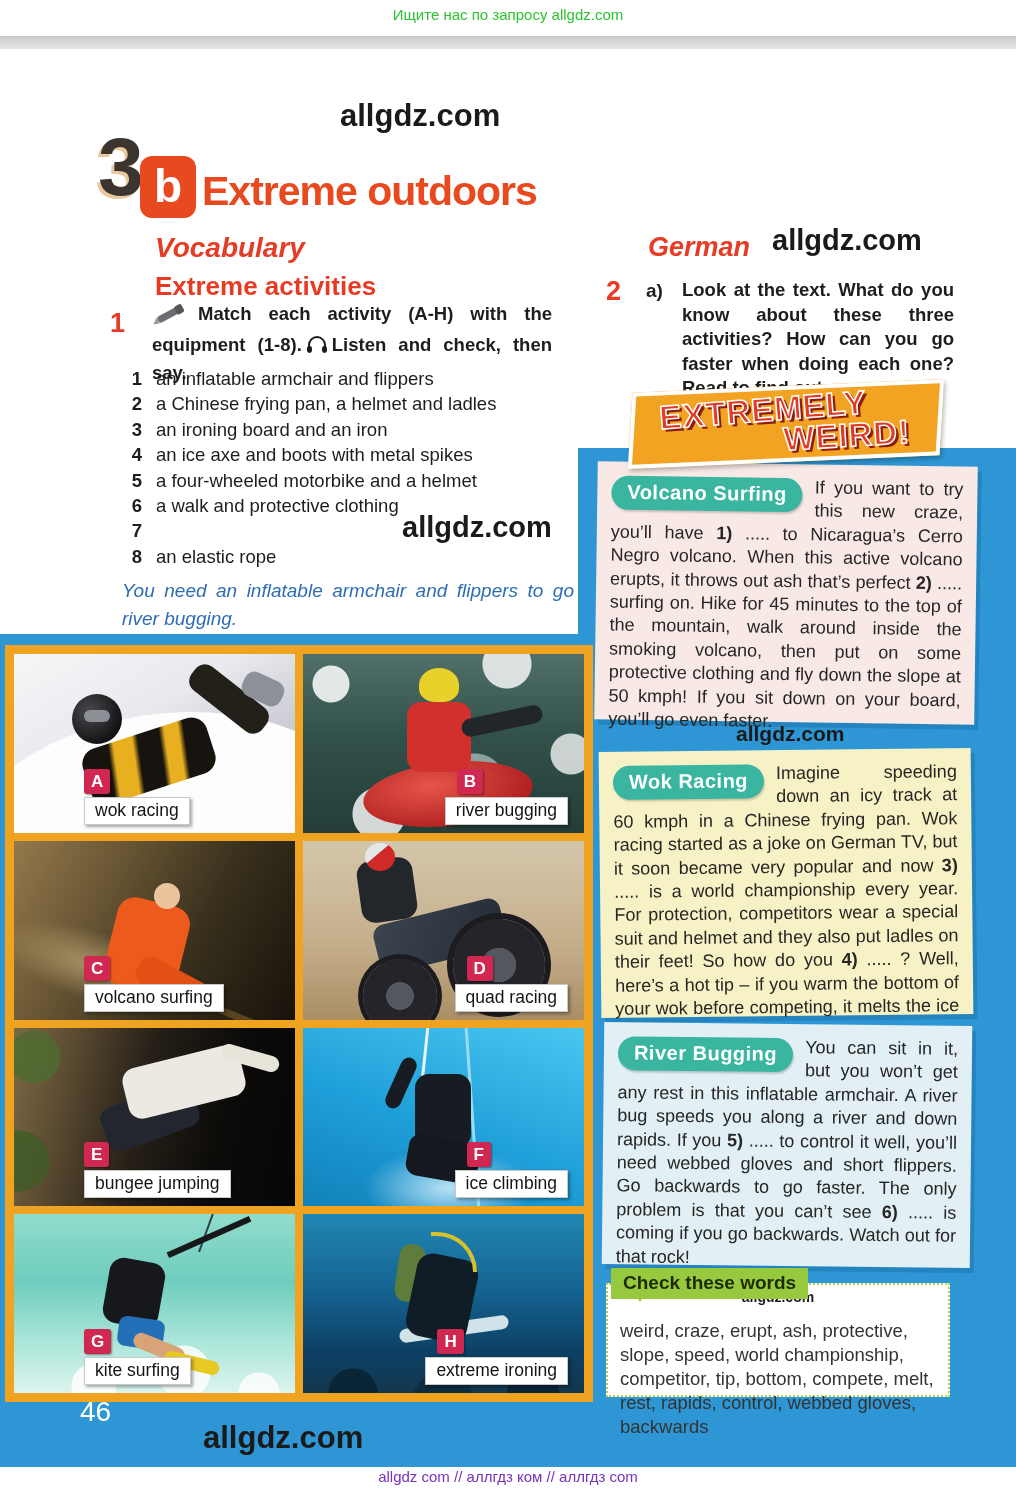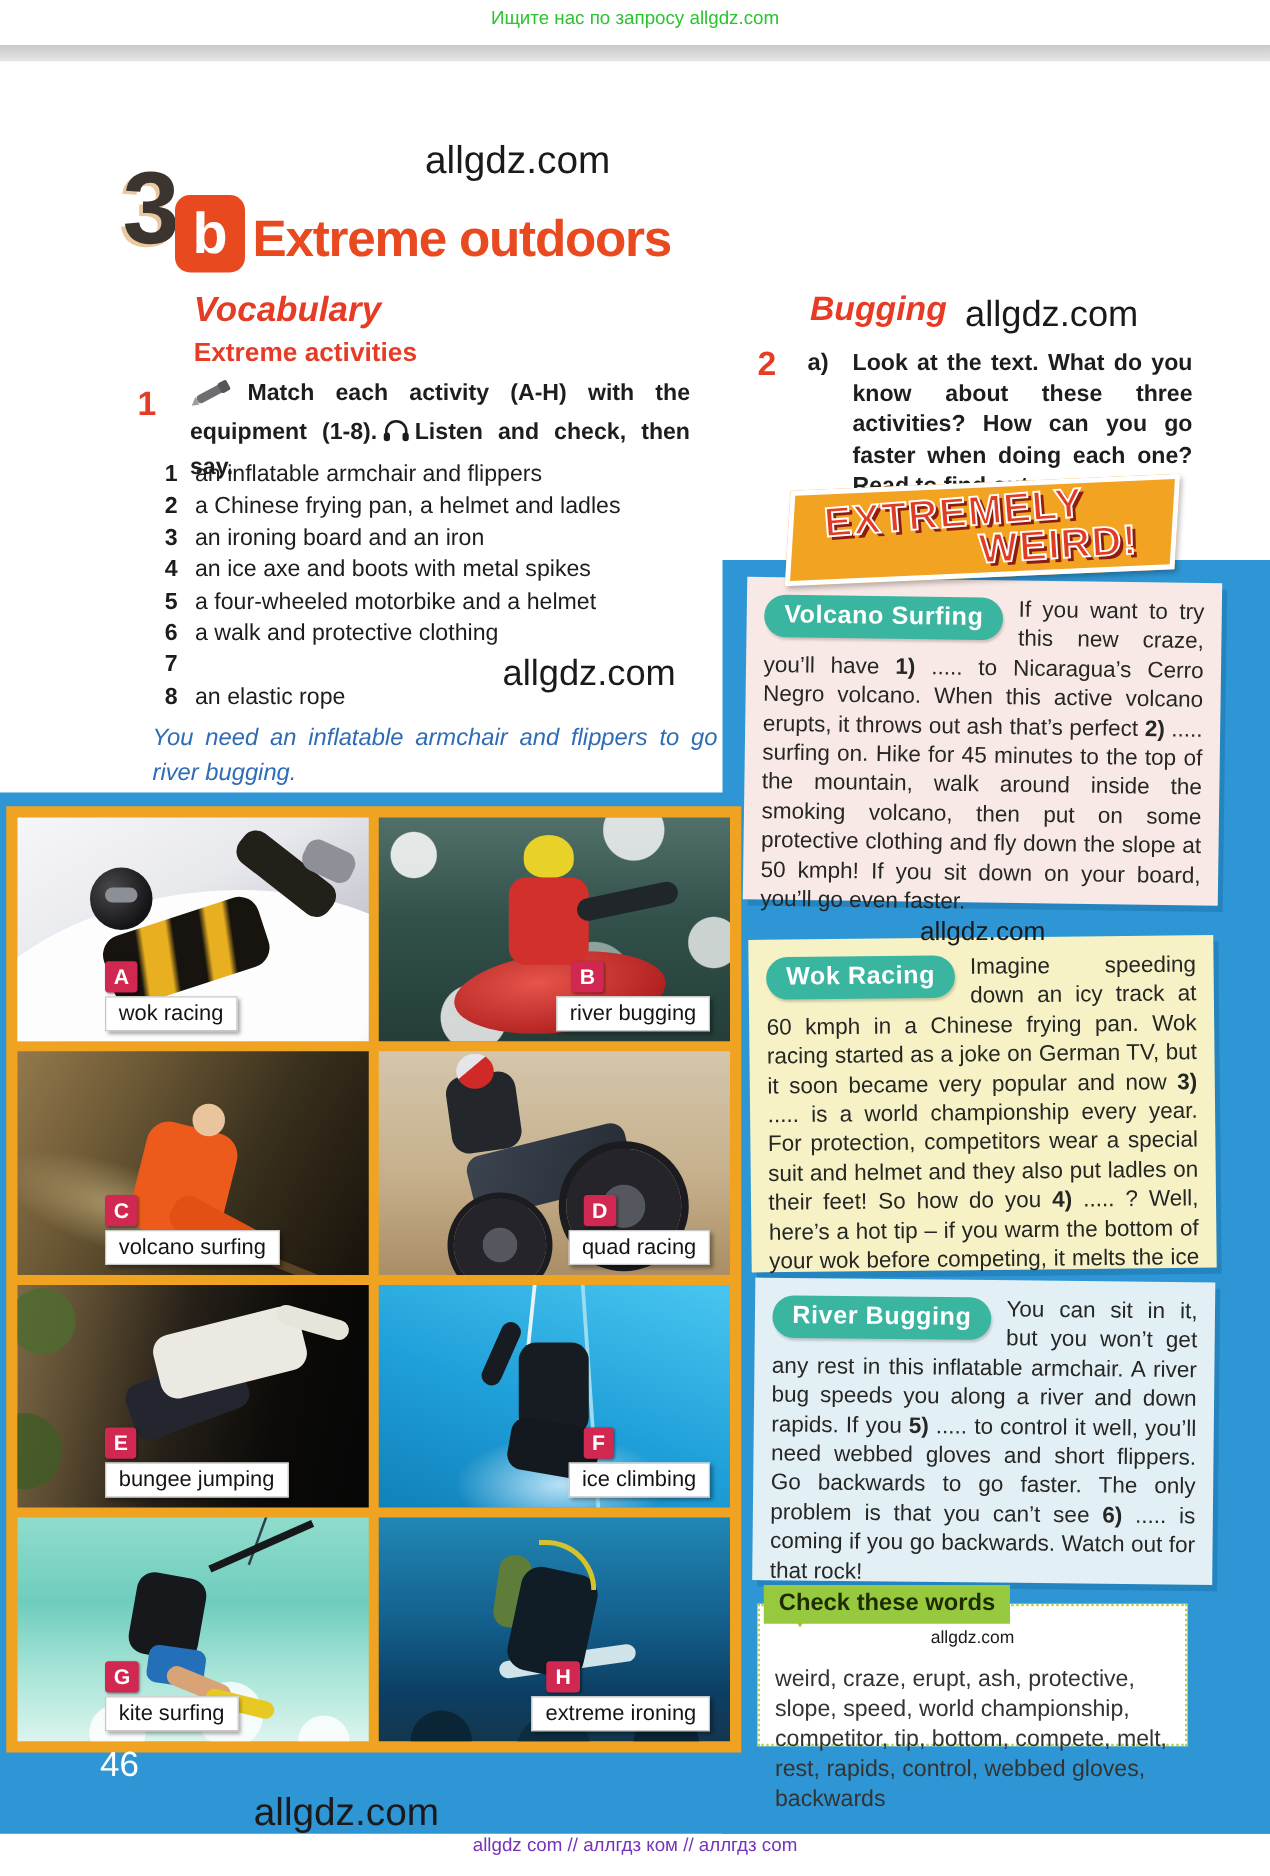--- a/index.html
+++ b/index.html
@@ -10,40 +10,40 @@
   }
   .abs { position:absolute; }
 
   
   .topbar { top:6px; left:0; width:100%; text-align:center;
     font-size:15px; color:#2bc32f; cursor:pointer; }
   .graybar { top:36px; left:0; width:100%; height:13px;
     background:linear-gradient(#c9c9c9,#e6e6e6); }
 
   
-  .wm { color:#1a1a1a; font-weight:400;margin-top:12px; }
+  .wm { color:#1a1a1a; font-weight:700; }
   .wm-top    { left:340px; top:98px;  font-size:31px; }
   .wm-read   { left:772px; top:224px; font-size:29px; }
   .wm-vocab  { left:402px; top:511px; font-size:29px; }
   .wm-wok    { left:736px; top:722px; font-size:21px; z-index:6; }
   .wm-check  { left:0; right:0; text-align:center; font-size:14px; }
   .wm-bottom { left:203px; top:1420px; font-size:31px; z-index:6; }
 
   
   .num3 { left:98px; top:126px; font-size:82px; font-weight:bold; color:#3b342f;
     line-height:1; text-shadow:-3px 3px 0 #eac9a0; z-index:2; }
   .bbox { left:140px; top:156px; width:56px; height:62px; background:#e8491f;
     border-radius:12px; z-index:3; color:#fff; font-size:46px; font-weight:bold;
     text-align:center; line-height:60px; }
   .mod-title { left:202px; top:168px; font-size:41px; font-weight:bold;
     color:#e8491f; letter-spacing:-1px; }
 
   
   .h-voc  { left:155px; top:232px; font-size:28px; font-weight:bold; font-style:italic; color:#e63c25; }
-  .h-ext  { left:155px; top:271px; font-size:21px; font-weight:bold; color:#e63c25; }
+  .h-ext  { left:155px; top:271px; font-size:26px; font-weight:bold; color:#e63c25; }
   .exnum1 { left:110px; top:308px; font-size:27px; font-weight:bold; color:#e63c25; }
   .instr1 { left:152px; top:300px; width:400px; font-size:18.5px; font-weight:bold;
     color:#1d1d1b; line-height:25px; text-align:justify; }
   .pen-ic { display:inline-block; vertical-align:-6px; margin-right:8px; }
   .hp-ic  { display:inline-block; vertical-align:-3px; margin:0 4px; }
   .voclist { left:128px; top:366px; width:440px; }
   .vocrow { display:flex; gap:14px; font-size:18.5px; color:#1d1d1b; line-height:25.4px; }
   .vocrow .n { font-weight:bold; width:14px; text-align:right; }
   .example { left:122px; top:577px; width:452px; font-size:19px; font-style:italic;
     color:#2e6cb5; line-height:28px; text-align:justify; }
@@ -245,21 +245,21 @@
       <span class="n">7</span>
     </div>
   <div class="vocrow">
       <span class="n">8</span>
       <span>an elastic rope</span>
     </div>
 </div>
 <div class="abs wm wm-vocab">allgdz.com</div>
 <p class="abs example">You need an inflatable armchair and flippers to go river bugging.</p>
 
-<h2 class="abs h-read">Bugging</h2>
+<h2 class="abs h-read">German</h2>
 <div class="abs wm wm-read">allgdz.com</div>
 <div class="abs exnum2">2</div>
 <div class="abs partA">a)</div>
 <p class="abs instr2">Look at the text. What do you know about these three activities? How can you go faster when doing each one? Read to find out.</p>
 
 <div class="abs blue-right"></div>
 <div class="abs blue-main"></div>
 
 <div class="abs banner">
   <span class="l1">EXTREMELY</span>

